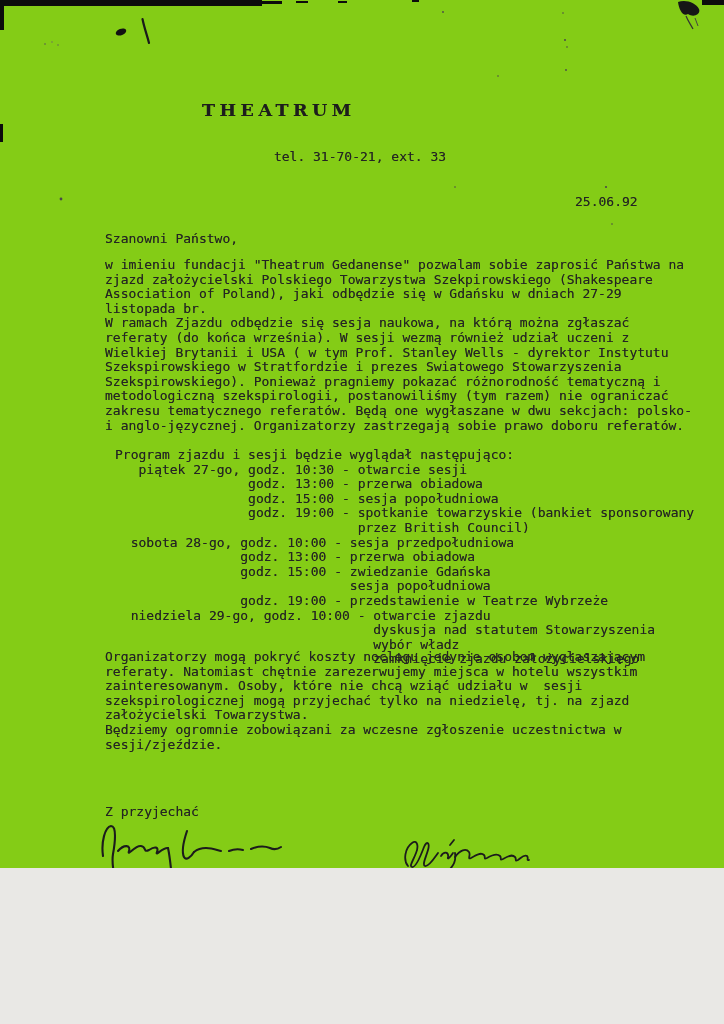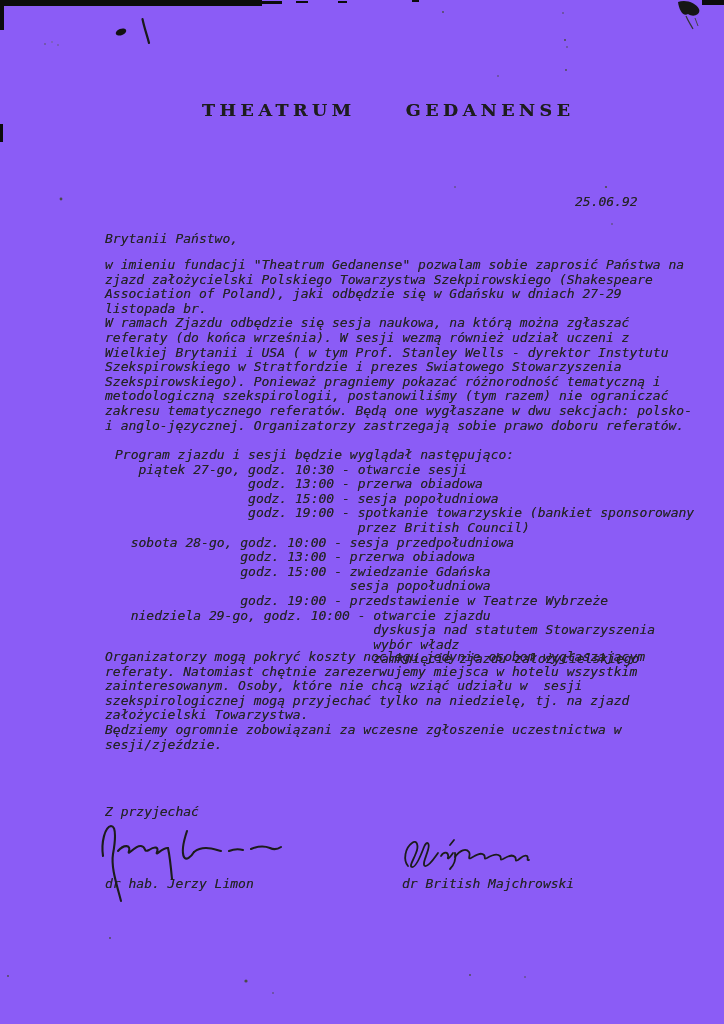--- a/index.html
+++ b/index.html
@@ -1,30 +1,29 @@
 <!DOCTYPE html>
 <html><head>
 <meta charset="utf-8">
 <style>
   html,body { margin:0; padding:0; background:#e9e8e5; }
   .page {
     position:relative;
-    width:724px; height:1024px;
-    background:#8b5cf6;
+    width:724px; height:868px;
+    background:#84cc16;
     overflow:hidden;
     font-family:"DejaVu Sans Mono", monospace;
     color:#242424;
   }
   .mono {
     position:absolute;
     font-size:13px;
     line-height:14.6px;
     white-space:pre;
     text-shadow:0 0 0.4px rgba(30,30,30,0.55);
-    font-style:italic;
   }
   .letterhead-name {
     position:absolute;
     top:100px; left:202px;
     display:flex; gap:50px;
     font-family:"DejaVu Serif", serif;
     font-weight:bold;
     font-size:17.5px;
     letter-spacing:4.5px;
     color:#1d1d1d;
@@ -53,28 +52,28 @@
     pointer-events:none;
   }
 </style>
 </head>
 <body>
 
 <div class="page">
 
   <div class="letterhead-name">
     <span>THEATRUM</span>
-    <span>GEDANENSE</span>
   </div>
   <div class="letterhead-address">
+    <div>tel. 31-70-21, ext. 33</div>
   </div>
 
   <div class="mono date">25.06.92</div>
 
-  <div class="mono salutation">Brytanii Państwo,</div>
+  <div class="mono salutation">Szanowni Państwo,</div>
   <div class="mono intro">w imieniu fundacji "Theatrum Gedanense" pozwalam sobie zaprosić Państwa na
 zjazd założycielski Polskiego Towarzystwa Szekpirowskiego (Shakespeare
 Association of Poland), jaki odbędzie się w Gdańsku w dniach 27-29
 listopada br.
 W ramach Zjazdu odbędzie się sesja naukowa, na którą można zgłaszać
 referaty (do końca września). W sesji wezmą również udział uczeni z
 Wielkiej Brytanii i USA ( w tym Prof. Stanley Wells - dyrektor Instytutu
 Szekspirowskiego w Stratfordzie i prezes Swiatowego Stowarzyszenia
 Szekspirowskiego). Ponieważ pragniemy pokazać różnorodność tematyczną i
 metodologiczną szekspirologii, postanowiliśmy (tym razem) nie ograniczać

